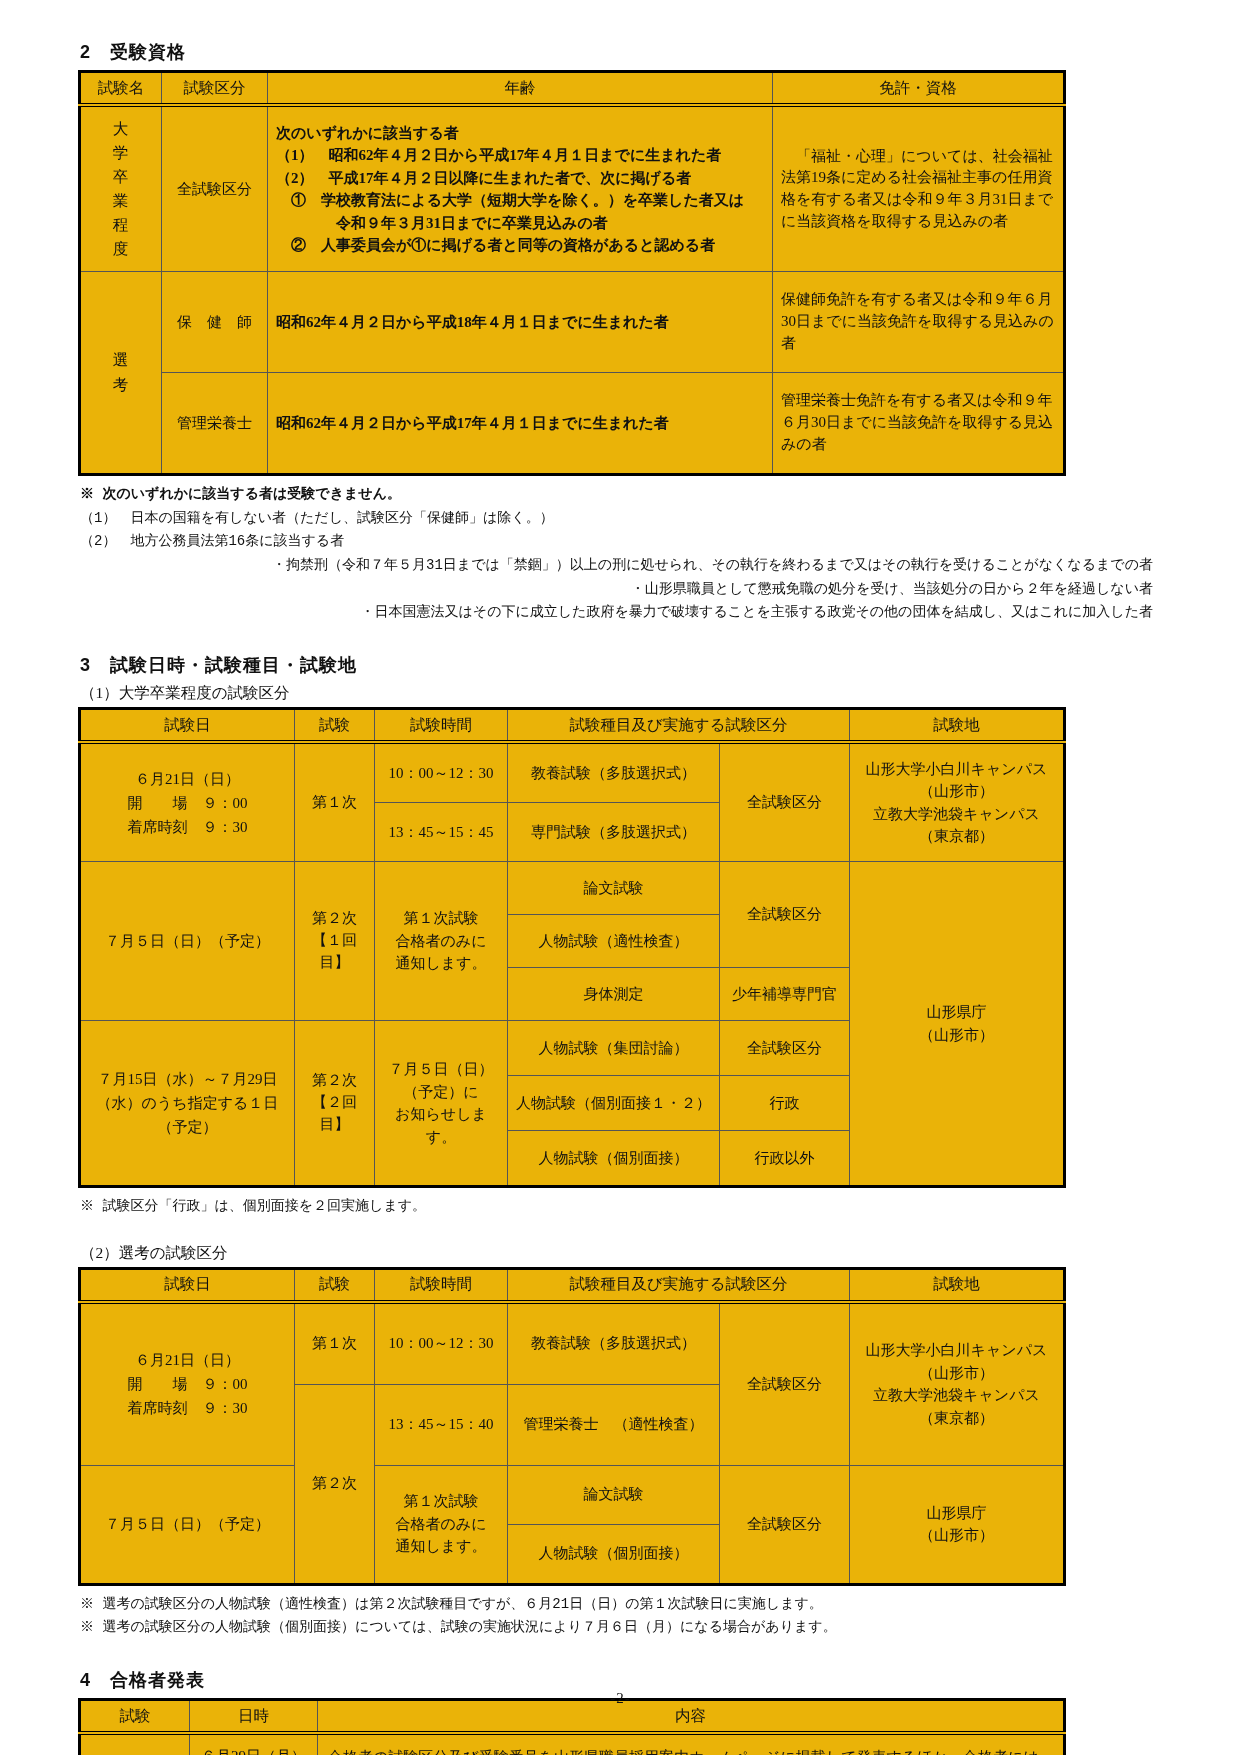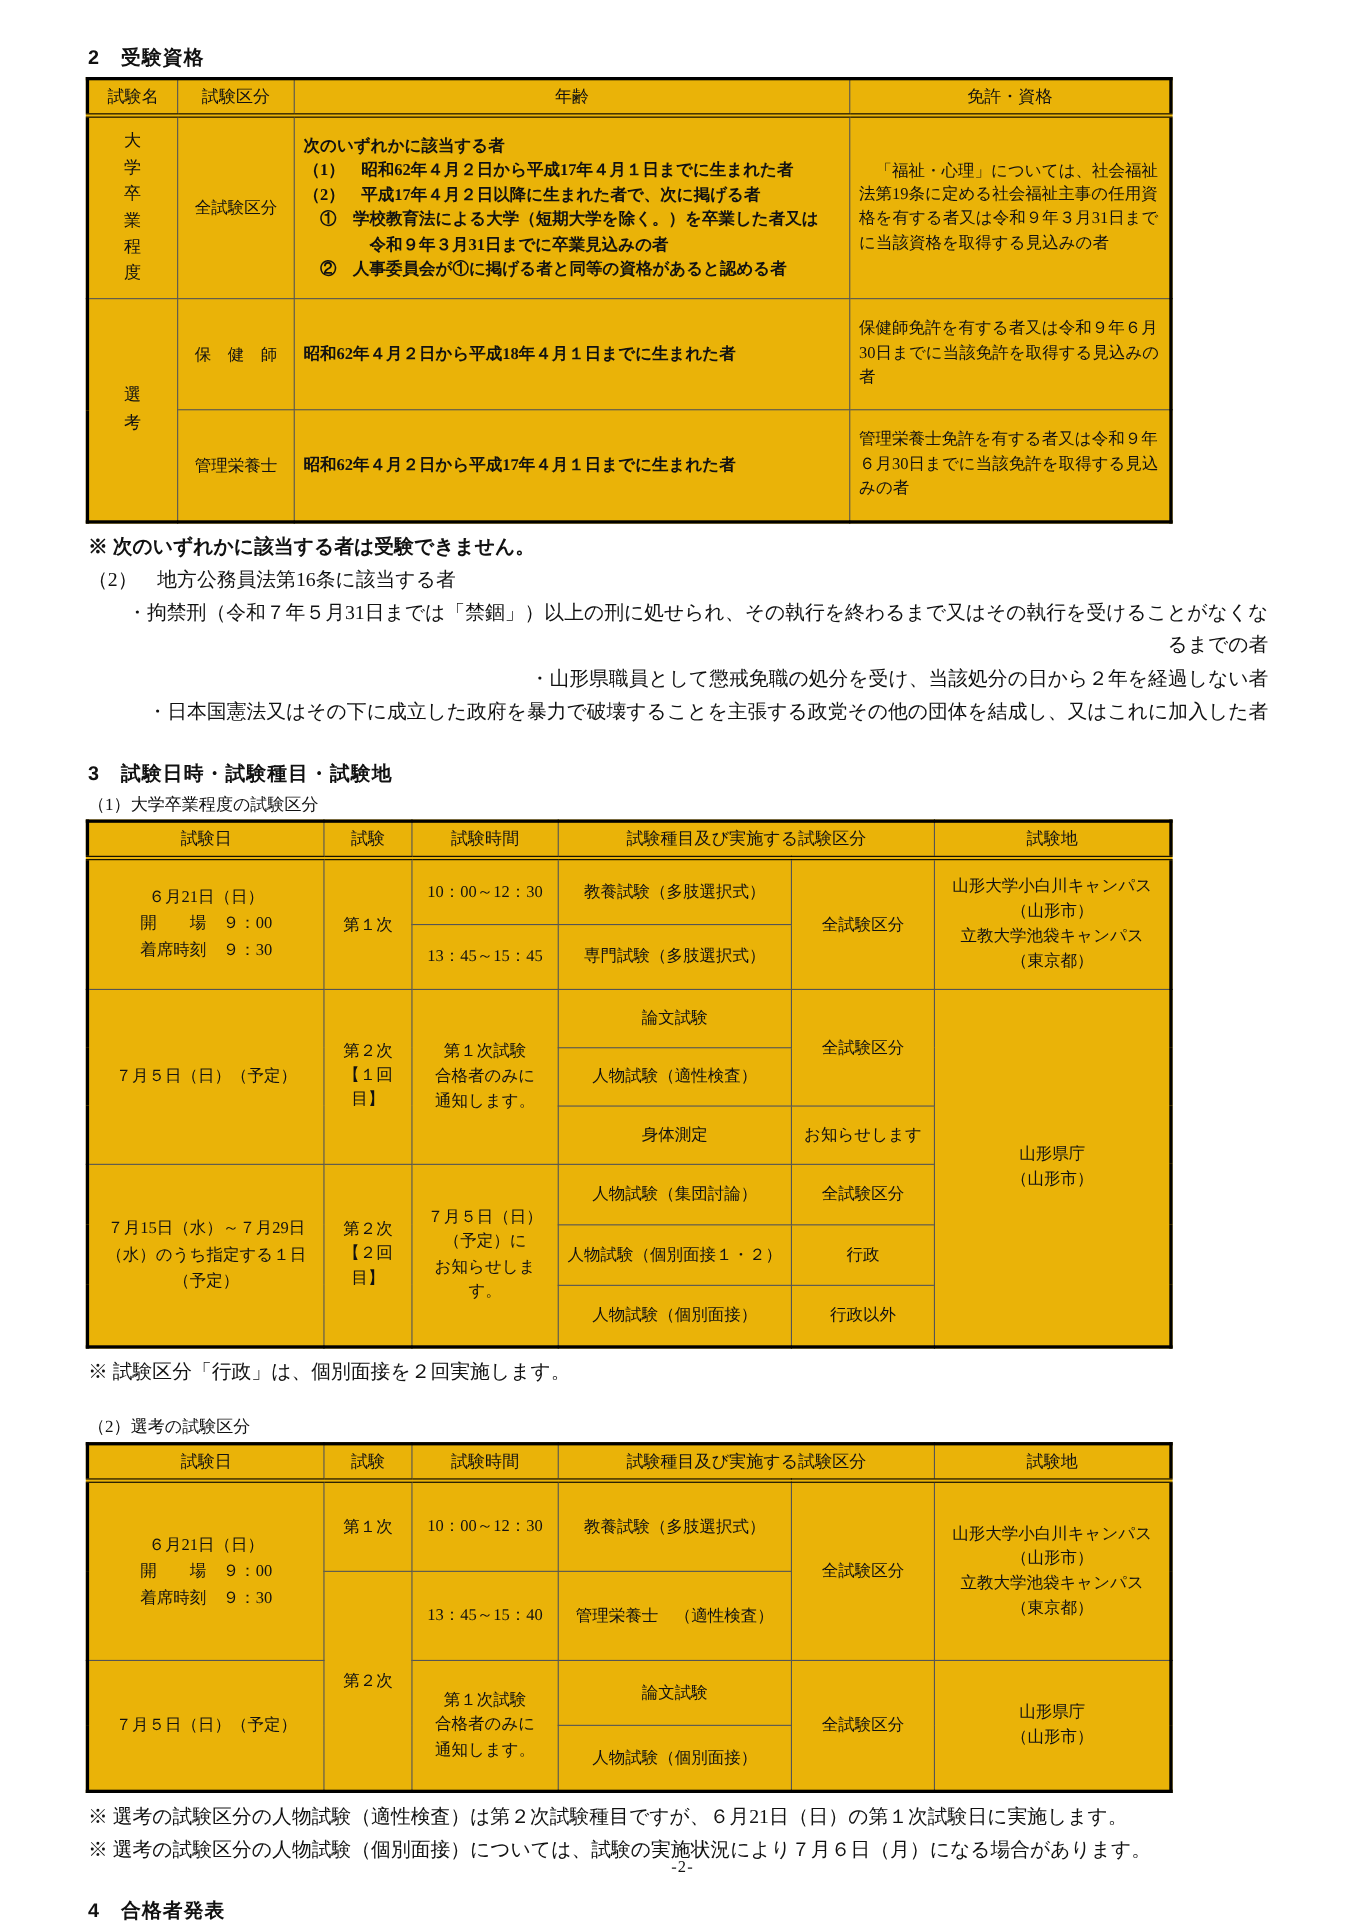--- a/index.html
+++ b/index.html
@@ -22,21 +22,21 @@
   thead th{
     border-bottom:4px double #000;
     font-weight:normal;font-size:15.5px;height:26px;padding:2px 4px;
   }
   .ml{white-space:pre-line;}
   .tc{text-align:center;}
   .tl{text-align:left;}
   .age-cell{line-height:1.5;padding:6px 8px;font-weight:bold;}
   .lic-cell{line-height:1.45;padding:6px 8px;vertical-align:middle;}
   .vert{text-align:center;line-height:1.55;font-size:15.5px;letter-spacing:1px;}
-  .notes{font-family:Liberation Serif, serif;font-size:18px;line-height:1.62;margin:7px 0 0 2px;}
+  .notes{font-family:Liberation Mono, monospace;font-size:14px;line-height:1.62;margin:7px 0 0 2px;}
   .note-line{margin:1px 0;}
   .note-strong{font-weight:bold;}
   .indent1{padding-left:34px;text-align:right;}
   .gap28{height:28px;}
   .gap20{height:20px;}
   .footer-page{
     position:absolute;left:0;right:0;bottom:48px;
     text-align:center;font-size:15px;letter-spacing:1px;
   }
   
@@ -105,20 +105,21 @@
       <tr class="t1-r3">
         <td class="tc">管理栄養士</td>
         <td class="tl age-cell">昭和62年４月２日から平成17年４月１日までに生まれた者</td>
         <td class="tl lic-cell">管理栄養士免許を有する者又は令和９年６月30日までに当該免許を取得する見込みの者</td>
       </tr>
     </tbody>
   </table>
 
   <div class="notes">
     <div class="note-line note-strong">※ 次のいずれかに該当する者は受験できません。</div>
+    <div class="note-line">（1）　日本の国籍を有しない者（ただし、試験区分「保健師」は除く。）</div>
     <div class="note-line">（2）　地方公務員法第16条に該当する者</div>
     <div class="note-line indent1">・拘禁刑（令和７年５月31日までは「禁錮」）以上の刑に処せられ、その執行を終わるまで又はその執行を受けることがなくなるまでの者</div>
     <div class="note-line indent1">・山形県職員として懲戒免職の処分を受け、当該処分の日から２年を経過しない者</div>
     <div class="note-line indent1">・日本国憲法又はその下に成立した政府を暴力で破壊することを主張する政党その他の団体を結成し、又はこれに加入した者</div>
   </div>
 
   <div class="gap28"></div>
 
   <h2 class="sec-heading">3　試験日時・試験種目・試験地</h2>
   <div class="sub-label">（1）大学卒業程度の試験区分</div>
@@ -169,21 +170,21 @@
         <td class="tc">論文試験</td>
         <td class="tc" rowspan="2">全試験区分</td>
         <td class="tc ml place-cell" rowspan="6">山形県庁
 （山形市）</td>
       </tr>
       <tr class="r-md">
         <td class="tc">人物試験（適性検査）</td>
       </tr>
       <tr class="r-md">
         <td class="tc">身体測定</td>
-        <td class="tc">お知らせします</td>
+        <td class="tc">少年補導専門官</td>
       </tr>
       <tr class="r-lg">
         <td class="tc ml date-cell" rowspan="3">７月15日（水）～７月29日
 （水）のうち指定する１日
 （予定）</td>
         <td class="tc ml stage-cell" rowspan="3">第２次
 【２回目】</td>
         <td class="tc ml time-cell" rowspan="3">７月５日（日）
 （予定）に
 お知らせします。</td>

